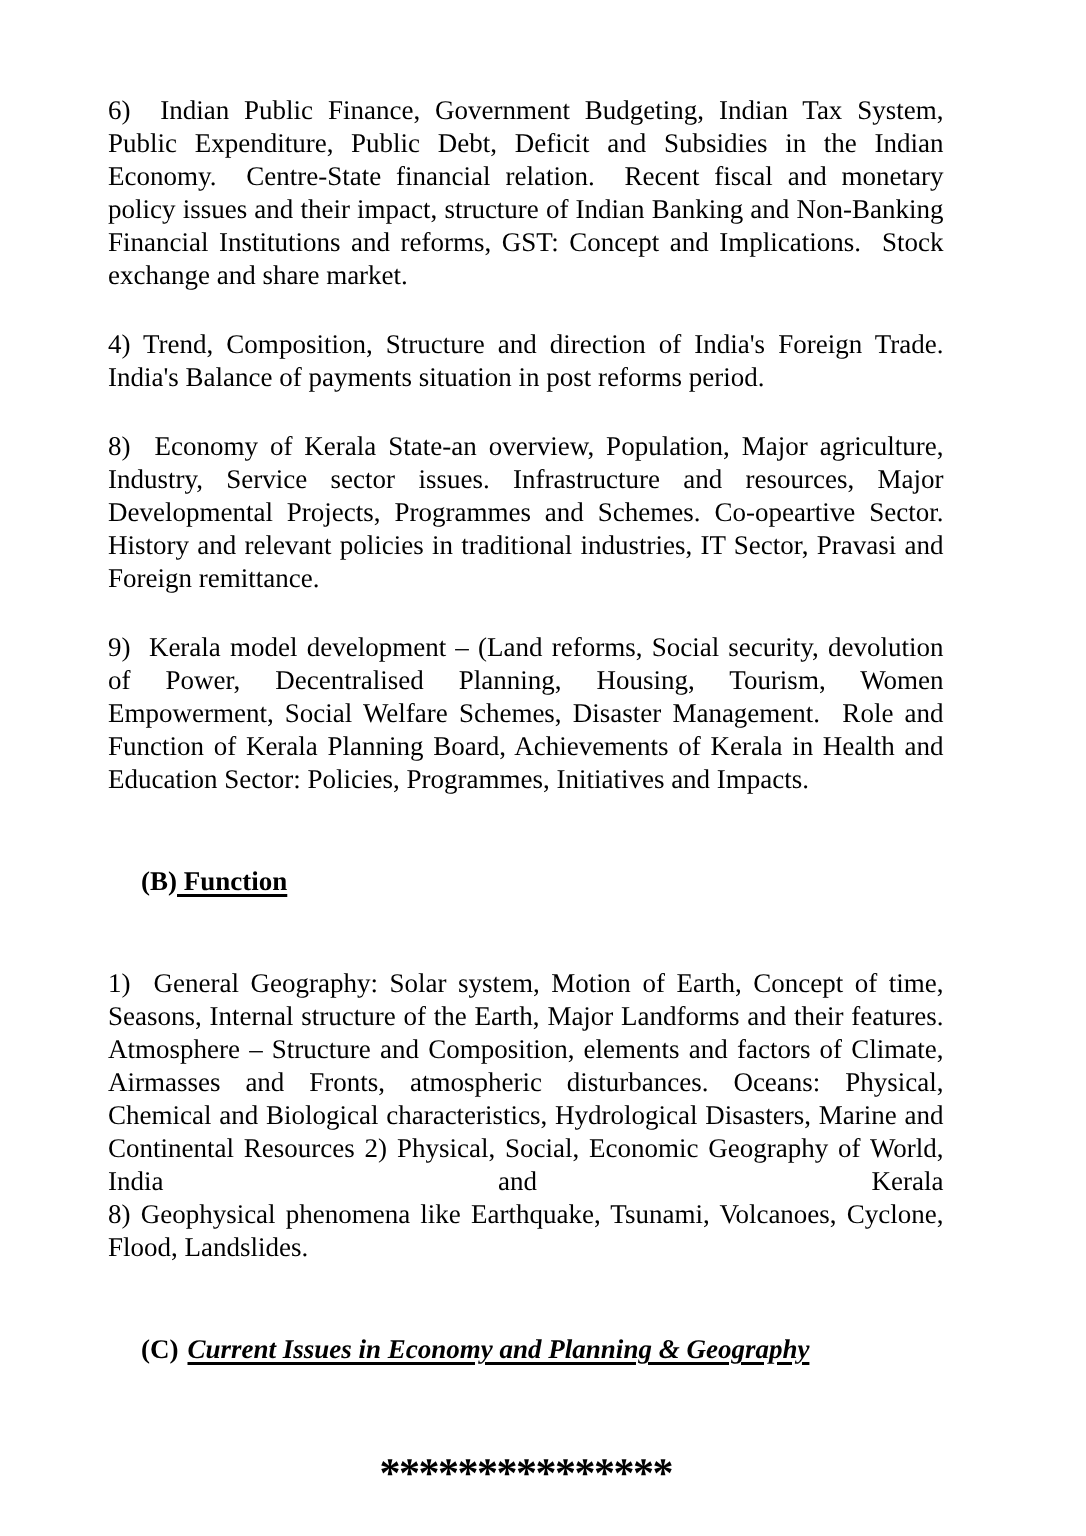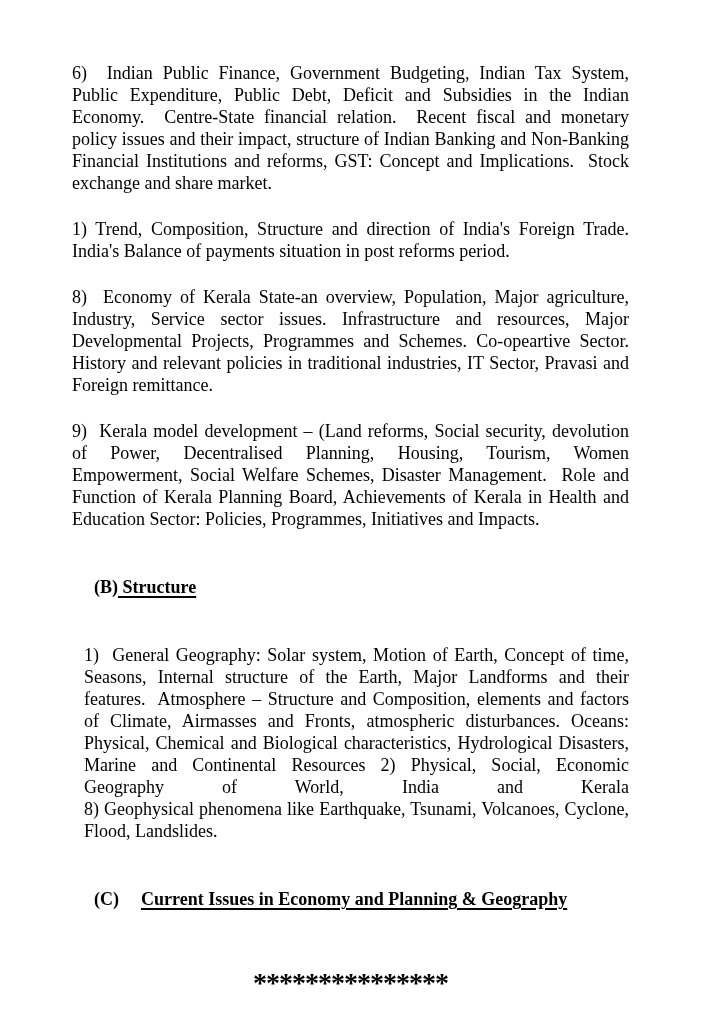--- a/index.html
+++ b/index.html
@@ -18,21 +18,21 @@
     font-size: 18px;
     line-height: 22px;
     color: #000000;
   }
   .para {
     margin: 0 0 24px 0;
     text-align: justify;
     white-space: pre-wrap;
   }
   .geo-block {
-    margin: 0 0 24px 12px;
+    margin: 0 0 24px 0;
   }
   .geo-part1 {
     text-align: justify;
     text-align-last: justify;
     white-space: pre-wrap;
   }
   .geo-part2 {
     text-align: justify;
     white-space: pre-wrap;
   }
@@ -41,47 +41,48 @@
     padding-left: 4px;
     font-weight: 700;
     white-space: pre-wrap;
   }
   .heading .underlined {
     text-decoration: underline;
     text-decoration-thickness: 2px;
     text-underline-offset: 3px;
   }
   .heading .spaced {
-    margin-left: 22px;
+    margin-left: 6px;
+    font-style: italic;
   }
   .separator {
     margin-top: 40px;
     text-align: center;
     font-weight: 700;
     font-size: 28px;
     line-height: 22px;
     letter-spacing: -1px;
     color: #000000;
   }
 </style>
 </head>
 <body>
 
 <div class="page">
 
   <p class="para">6)  Indian Public Finance, Government Budgeting, Indian Tax System, Public Expenditure, Public Debt, Deficit and Subsidies in the Indian Economy.  Centre-State financial relation.  Recent fiscal and monetary policy issues and their impact, structure of Indian Banking and Non-Banking Financial Institutions and reforms, GST: Concept and Implications.  Stock exchange and share market.</p>
 
-  <p class="para">1) Trend, Composition, Structure and direction of India's Foreign Trade. India's Balance of payments situation in post reforms period.</p>
+  <p class="para">4) Trend, Composition, Structure and direction of India's Foreign Trade. India's Balance of payments situation in post reforms period.</p>
 
   <p class="para">8)  Economy of Kerala State-an overview, Population, Major agriculture, Industry, Service sector issues. Infrastructure and resources, Major Developmental Projects, Programmes and Schemes. Co-opeartive Sector.  History and relevant policies in traditional industries, IT Sector, Pravasi and Foreign remittance.</p>
 
   <p class="para">9)  Kerala model development – (Land reforms, Social security, devolution of Power, Decentralised Planning, Housing, Tourism, Women Empowerment, Social Welfare Schemes, Disaster Management.  Role and Function of Kerala Planning Board, Achievements of Kerala in Health and Education Sector: Policies, Programmes, Initiatives and Impacts.</p>
 
   <p class="heading">
-    <span>(B)</span><span class="underlined"> Structure</span>
+    <span>(B)</span><span class="underlined"> Function</span>
   </p>
 
   <div class="geo-block">
     <div class="geo-part1">1)  General Geography: Solar system, Motion of Earth, Concept of time, Seasons, Internal structure of the Earth, Major Landforms and their features.  Atmosphere – Structure and Composition, elements and factors of Climate, Airmasses and Fronts, atmospheric disturbances. Oceans: Physical, Chemical and Biological characteristics, Hydrological Disasters, Marine and Continental Resources 2) Physical, Social, Economic Geography of World, India and Kerala</div>
     <div class="geo-part2">8) Geophysical phenomena like Earthquake, Tsunami, Volcanoes, Cyclone, Flood, Landslides.</div>
   </div>
 
   <p class="heading">
     <span>(C)</span><span class="underlined spaced">Current Issues in Economy and Planning &amp; Geography</span>
   </p>

